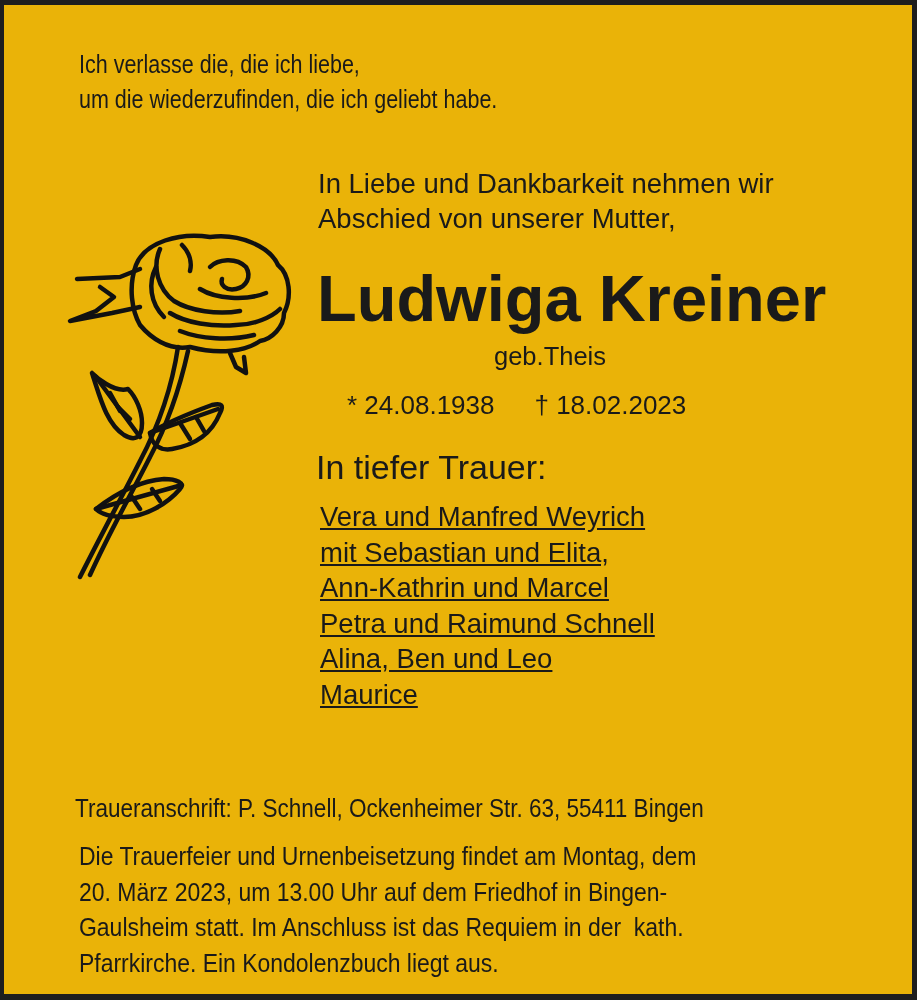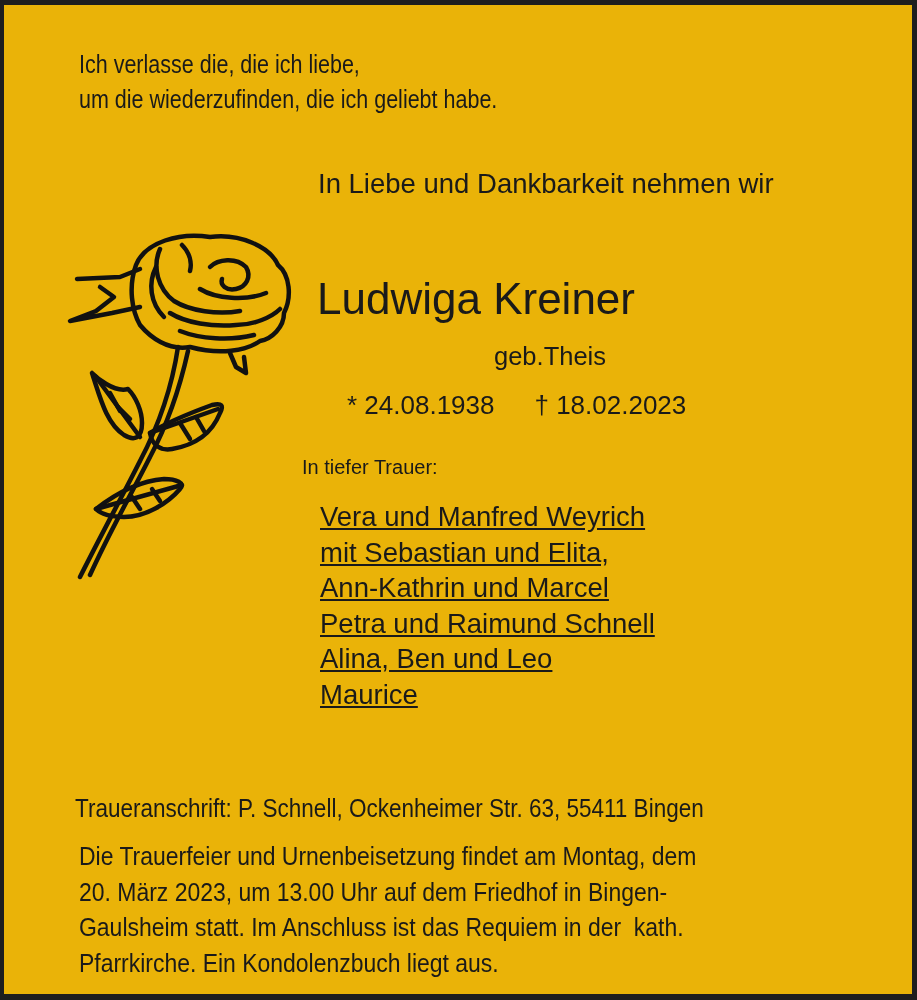--- a/index.html
+++ b/index.html
@@ -1,25 +1,25 @@
 <!DOCTYPE html>
 <html><head>
 <meta charset="utf-8">
 <style>
   html, body { margin:0; padding:0; }
   body { width:917px; height:1000px; background:#1e1e1e; position:relative; overflow:hidden; }
   .frame { position:absolute; left:4px; top:5px; width:908px; height:989px; background:#eab308; }
   .txt { position:absolute; font-family:"Liberation Sans", sans-serif; color:#1a1a1a; white-space:nowrap; }
   .motto { left:75px; top:42px; font-size:25px; line-height:35px; transform:scaleX(0.86); transform-origin:left top; }
   .intro { left:314px; top:137px; font-size:27.5px; line-height:35px;margin-top:24px; }
-  .name { left:313px; top:259px; font-size:44px; font-weight:normal; line-height:70px; color:#1a1a1a; }
+  .name { left:313px; top:259px; font-size:65px; font-weight:bold; line-height:70px; color:#1a1a1a; }
   .maiden { left:490px; top:335px; font-size:25.5px; line-height:32px;text-align:right; }
   .dates { left:343px; top:382px; font-size:26px; line-height:36px; }
   .dates .death { margin-left:40px; }
-  .mourn-head { left:298px; top:445px; font-size:20px; line-height:34px; }
+  .mourn-head { left:312px; top:445px; font-size:34px; line-height:34px; }
   .mourners { left:316px; top:494px; font-size:27.5px; line-height:35.5px; }
   .mourners div { height:35.5px;text-decoration:underline; }
   .address { left:71px; top:787px; font-size:25px; line-height:32px; transform:scaleX(0.9); transform-origin:left top; }
   .service { left:75px; top:834px; font-size:25.5px; line-height:35.5px; transform:scaleX(0.9); transform-origin:left top; }
   .service div { height:35.5px; }
   .rose { position:absolute; left:36px; top:222px; width:270px; height:360px; }
 </style>
 </head>
 <body>
 
@@ -61,20 +61,21 @@
     <path d="M156 190 L164 204"></path>
 
     <path d="M56 282 C74 268 98 254 124 252 C136 252 146 256 140 262 C128 276 106 290 84 290 C72 290 62 288 56 282 Z"></path>
     <path d="M56 282 L142 258"></path>
     <path d="M92 270 L100 282"></path>
     <path d="M112 262 L120 274"></path>
   </svg>
 
   <div class="txt intro">
     <div>In Liebe und Dankbarkeit nehmen wir</div>
+    <div>Abschied von unserer Mutter,</div>
   </div>
 
   <div class="txt name">Ludwiga Kreiner</div>
 
   <div class="txt maiden">geb.Theis</div>
 
   <div class="txt dates">
     <span>* 24.08.1938</span><span class="death">† 18.02.2023</span>
   </div>
 

